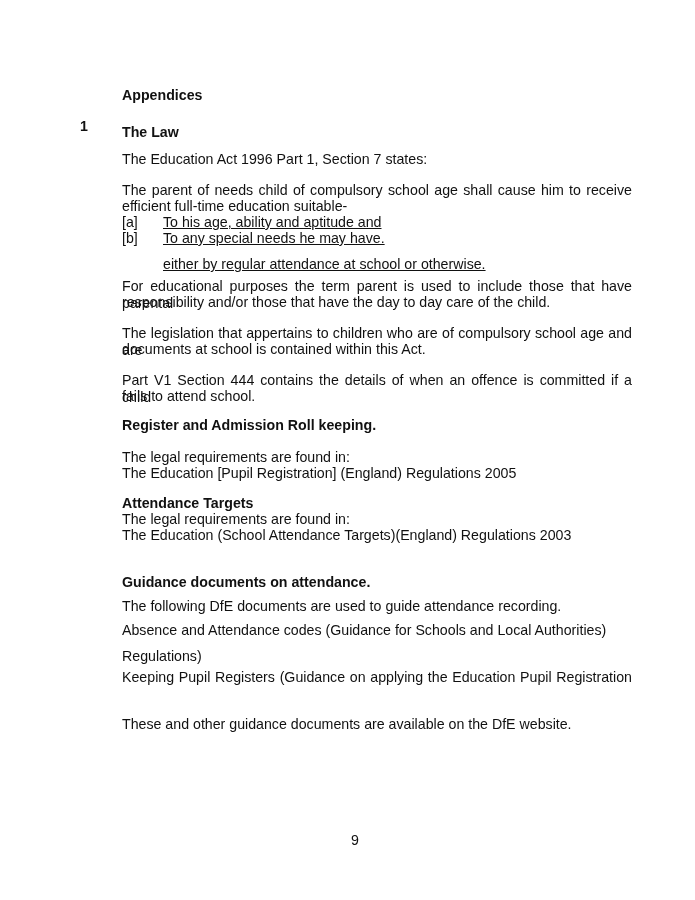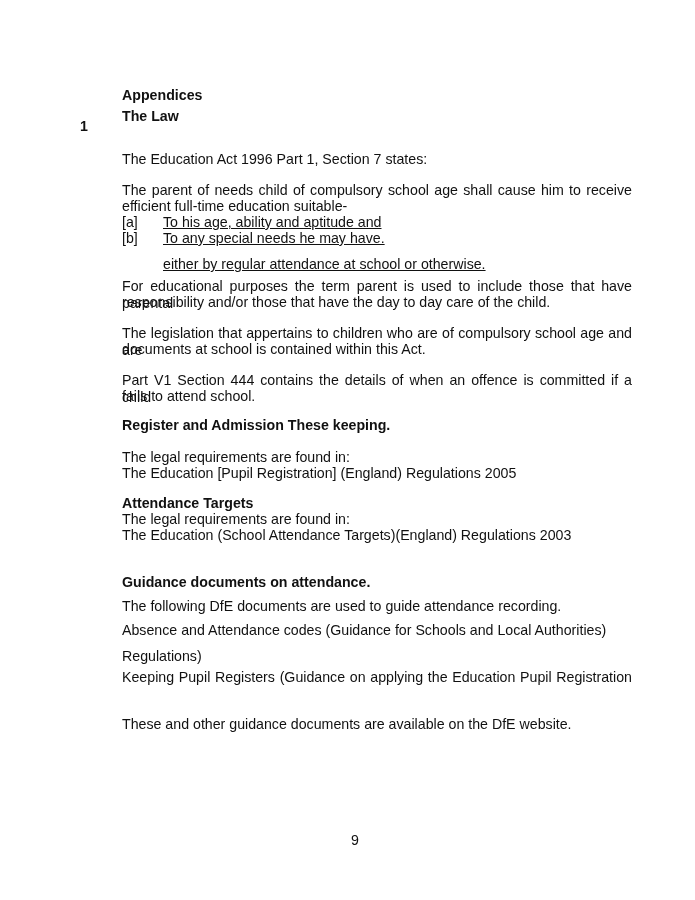--- a/index.html
+++ b/index.html
@@ -13,42 +13,42 @@
     .tagtxt { position: absolute; left: 163px; line-height: 17px; white-space: nowrap; text-decoration: underline; }
     .pg { position: absolute; left: 0; width: 710px; text-align: center; top: 832px; line-height: 17px; }
   </style>
 </head>
 <body>
 
 <div>
   <div class="ln b" style="top:87px">Appendices</div>
 
   <div class="num" style="top:118px">1</div>
-  <div class="ln b" style="top:108px">The Law</div>
+  <div class="ln b" style="top:124px">The Law</div>
 
   <div class="ln" style="top:151px">The Education Act 1996 Part 1, Section 7 states:</div>
 
   <div class="ln just" style="top:182px">The parent of needs child of compulsory school age shall cause him to receive</div>
   <div class="ln" style="top:198px">efficient full-time education suitable-</div>
   <div class="tag" style="top:214px">[a]</div>
   <div class="tagtxt" style="top:214px">To his age, ability and aptitude and</div>
   <div class="tag" style="top:230px">[b]</div>
   <div class="tagtxt" style="top:230px">To any special needs he may have.</div>
   <div class="tagtxt" style="top:256px">either by regular attendance at school or otherwise.</div>
 
   <div class="ln just" style="top:278px">For educational purposes the term parent is used to include those that have parental</div>
   <div class="ln" style="top:294px">responsibility and/or those that have the day to day care of the child.</div>
 
   <div class="ln just" style="top:325px">The legislation that appertains to children who are of compulsory school age and are</div>
   <div class="ln" style="top:341px">documents at school is contained within this Act.</div>
 
   <div class="ln just" style="top:372px">Part V1 Section 444 contains the details of when an offence is committed if a child</div>
   <div class="ln" style="top:388px">fails to attend school.</div>
 
-  <div class="ln b" style="top:417px">Register and Admission These keeping.</div>
+  <div class="ln b" style="top:417px">Register and Admission Roll keeping.</div>
   <div class="ln" style="top:449px">The legal requirements are found in:</div>
   <div class="ln" style="top:465px">The Education [Pupil Registration] (England) Regulations 2005</div>
 
   <div class="ln b" style="top:495px">Attendance Targets</div>
   <div class="ln" style="top:511px">The legal requirements are found in:</div>
   <div class="ln" style="top:527px">The Education (School Attendance Targets)(England) Regulations 2003</div>
 
   <div class="ln b" style="top:574px">Guidance documents on attendance.</div>
   <div class="ln" style="top:598px">The following DfE documents are used to guide attendance recording.</div>
   <div class="ln" style="top:622px">Absence and Attendance codes (Guidance for Schools and Local Authorities)</div>

